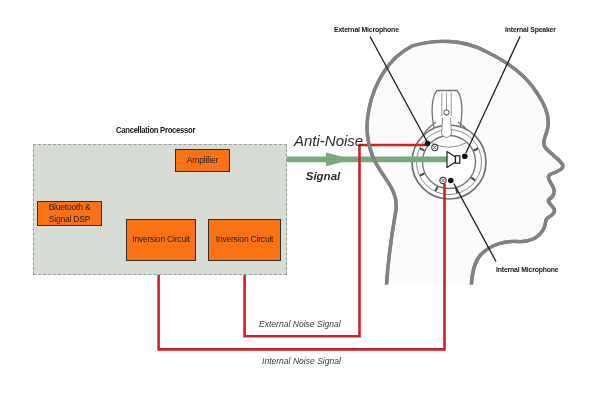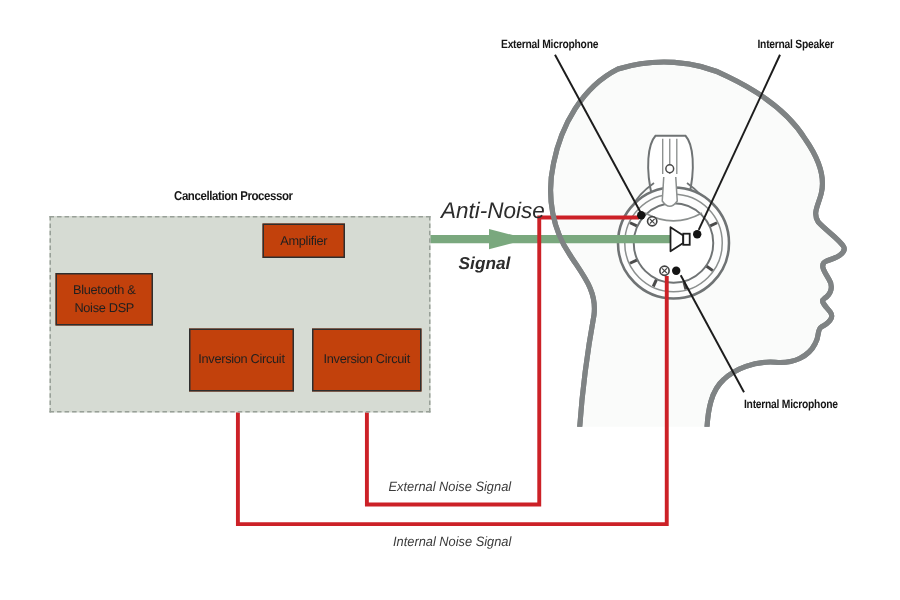--- a/index.html
+++ b/index.html
@@ -12,25 +12,25 @@
   .panel{
     left:33px;top:144px;width:254px;height:131px;
     background:#d6dbd3;border:1.4px dashed #98a098;box-sizing:border-box;
   }
   .panel-title{
     left:112px;top:125px;width:80px;text-align:center;
     font-size:8.5px;font-weight:bold;letter-spacing:-0.3px;color:#171717;
     transform:scaleX(0.9);transform-origin:center;white-space:nowrap;
   }
   .pbox{
-    background:#c2410c;border:1.4px solid #2e2e2e;box-sizing:border-box;
+    background:#f97316;border:1.4px solid #2e2e2e;box-sizing:border-box;
     display:flex;align-items:center;justify-content:center;text-align:center;
     font-size:8.5px;color:#1f1f1f;letter-spacing:-0.2px;line-height:11.5px;z-index:3;
   }
-  .box-dsp{left:37px;top:182px;width:65px;height:35px;}
+  .box-dsp{left:37px;top:201px;width:65px;height:25px;}
   .box-amp{left:175px;top:149px;width:55px;height:23px;}
   .box-inv1{left:126px;top:219px;width:70px;height:42px;}
   .box-inv2{left:208px;top:219px;width:73px;height:42px;}
   .callout{
     font-size:8px;font-weight:bold;letter-spacing:-0.2px;color:#161616;white-space:nowrap;
     transform:scaleX(0.86);z-index:4;
   }
   .co-extmic{left:334px;top:25px;transform-origin:left center;}
   .co-intspk{left:505px;top:25px;transform-origin:left center;}
   .co-intmic{left:496px;top:265px;transform-origin:left center;}
@@ -172,21 +172,21 @@
       <polygon points="197.4,185.5 202,173.5 206.6,185.5" fill="#3a4aa2" stroke="none"></polygon>
     </g>
   </svg>
 
   <div class="abs panel"></div>
   <div class="abs panel-title">Cancellation Processor</div>
 
   <div class="abs pbox box-dsp">
     <div>
       <div>Bluetooth &amp;</div>
-      <div>Noise DSP</div>
+      <div>Signal DSP</div>
     </div>
   </div>
   <div class="abs pbox box-amp">
     <span>Amplifier</span>
   </div>
   <div class="abs pbox box-inv1">
     <span>Inversion Circuit</span>
   </div>
   <div class="abs pbox box-inv2">
     <span>Inversion Circuit</span>

